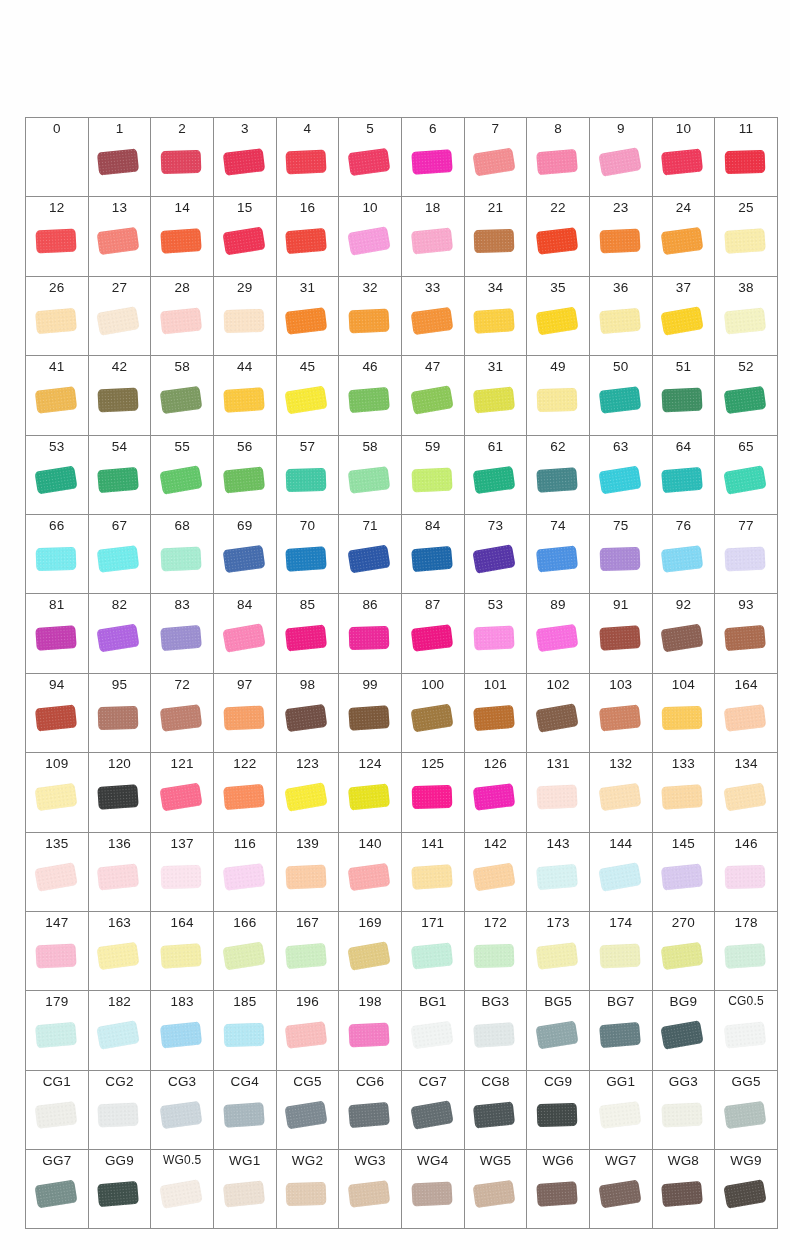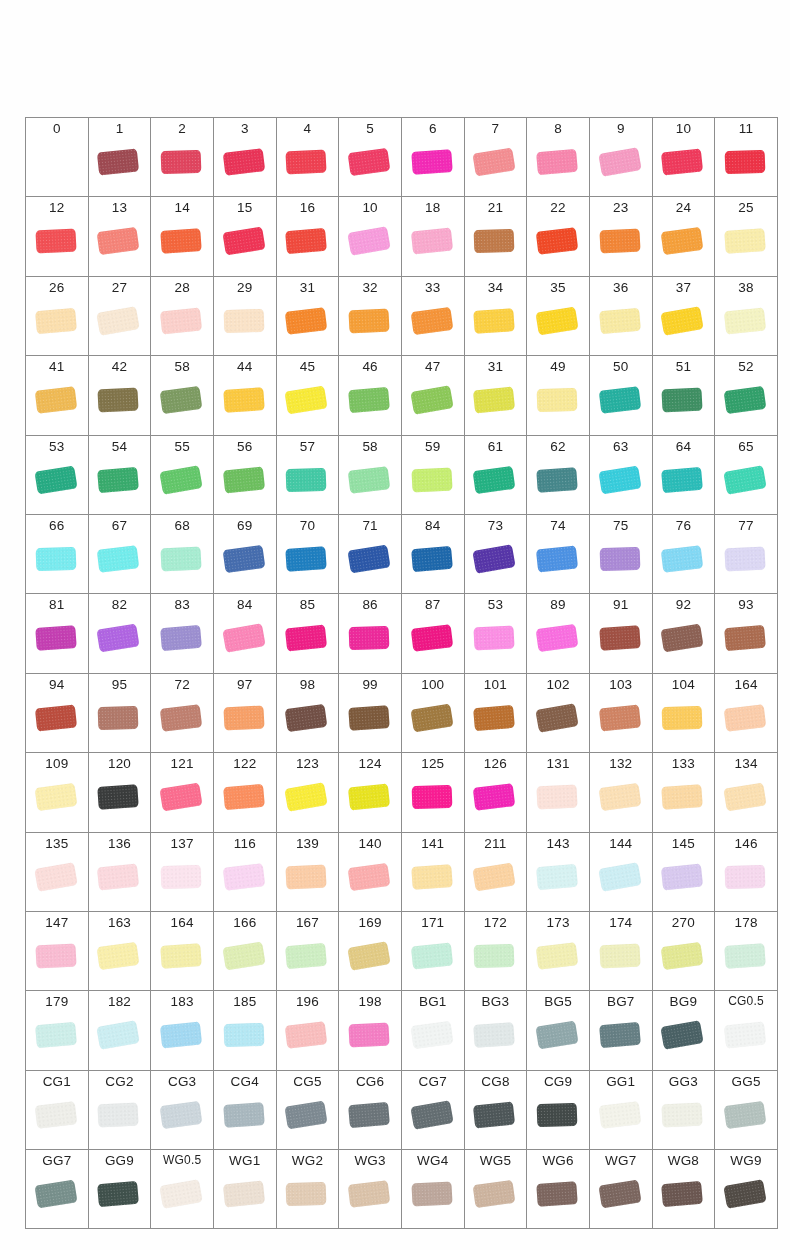--- a/index.html
+++ b/index.html
@@ -821,21 +821,21 @@
               </div>
             </td>
             <td>
               <div class="cell-inner">
                 <div class="cell-label">141</div>
                 <div class="swatch" style="background: rgb(251, 225, 163); transform: translateY(-50%) rotate(-4deg);"></div>
               </div>
             </td>
             <td>
               <div class="cell-inner">
-                <div class="cell-label">211</div>
+                <div class="cell-label">142</div>
                 <div class="swatch" style="background: rgb(251, 211, 162); transform: translateY(-50%) rotate(-9deg);"></div>
               </div>
             </td>
             <td>
               <div class="cell-inner">
                 <div class="cell-label">143</div>
                 <div class="swatch" style="background: rgb(215, 242, 242); transform: translateY(-50%) rotate(-5deg);"></div>
               </div>
             </td>
             <td>

